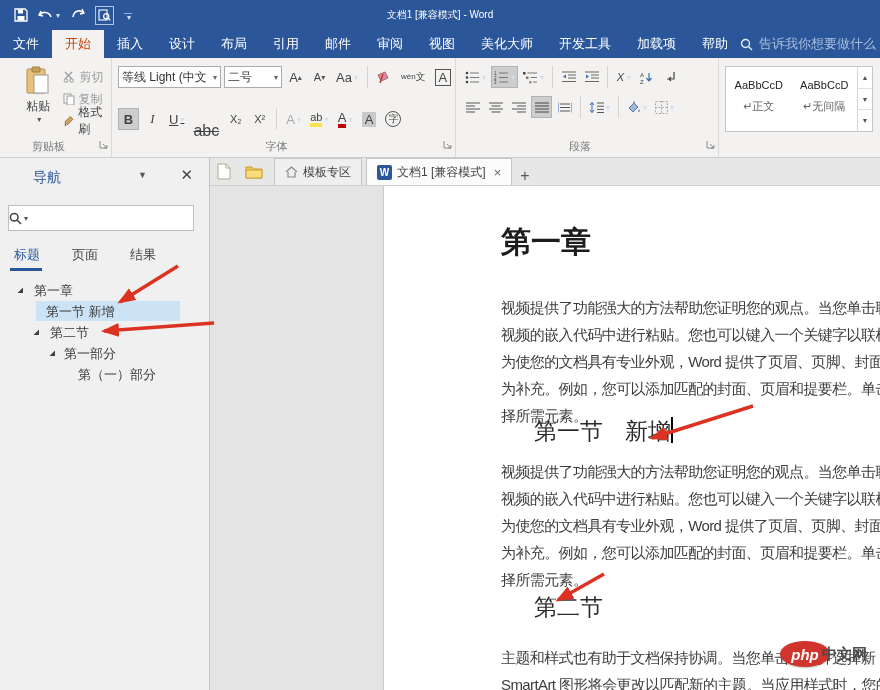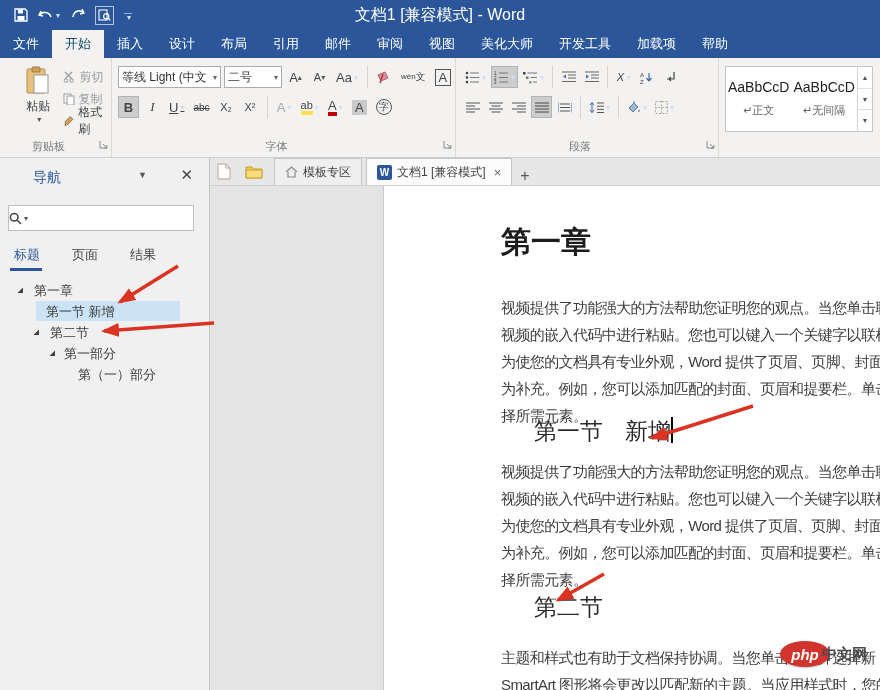--- a/index.html
+++ b/index.html
@@ -5,26 +5,26 @@
   * { margin:0; padding:0; box-sizing:border-box; }
   html,body { width:880px; height:690px; overflow:hidden; font-family:"Liberation Sans",sans-serif; }
   .app { position:relative; width:880px; height:690px; background:#e4e4e4; overflow:hidden; }
 
   
   .titlebar { position:absolute; left:0; top:0; width:880px; height:30px; background:#2b579a; color:#fff; display:flex; align-items:center; }
   .qat { display:flex; align-items:center; gap:10px; padding-left:14px; }
   .qat .qbtn { display:flex; align-items:center; color:#fff; }
   .qat svg { display:block; }
   .ddw { font-size:8px; color:#cfe0f5; margin-left:2px; }
-  .title-text { position:absolute; left:0; right:0; top:0; height:30px; line-height:30px; text-align:center; font-size:16px; color:#fff; pointer-events:none; }
+  .title-text { position:absolute; left:0; right:0; top:0; height:30px; line-height:30px; text-align:center; font-size:10px; color:#fff; pointer-events:none; }
 
   
   .tabrow { position:absolute; left:0; top:30px; width:880px; height:28px; background:#2b579a; display:flex; align-items:flex-end; }
   .rtab { color:#fff; font-size:13px; padding:0 13px; height:28px; line-height:28px; white-space:nowrap; }
-  .rtab.active { background:#f3f2f1; color:#0c4a6e; }
+  .rtab.active { background:#f3f2f1; color:#c2410c; }
   .tellme { position:absolute; right:4px; top:0; height:28px; display:flex; align-items:center; gap:6px; font-size:13px; color:#a9bedc; }
 
   
   .ribbon { position:absolute; left:0; top:58px; width:880px; height:100px; background:#f3f2f1; border-bottom:1px solid #cfcdcb; display:flex; }
   .rgroup { position:relative; height:100%; border-right:1px solid #dbd9d7; padding-top:8px; }
   .glabel { position:absolute; bottom:3px; left:0; right:14px; text-align:center; font-size:11px; color:#7a7a7a; }
   .launcher { position:absolute; right:3px; bottom:4px; color:#8a8a8a; }
   .row { display:flex; align-items:center; }
   .ib { min-width:21px; height:22px; display:inline-flex; align-items:center; justify-content:center; font-size:13px; color:#444; padding:0 2px; border:1px solid transparent; }
   .ib.pressed { background:#cdcdcd; border-color:#b3b3b3; }
@@ -52,21 +52,21 @@
   .phon { display:flex; flex-direction:row; align-items:center; line-height:1; font-size:8px; color:#444; }
   .phon .b { font-size:10px; }
 
   
   .g-para { width:263px; padding-left:6px; }
 
   
   .g-styles { flex:1; border-right:none; padding:8px 0 0 6px; }
   .gallery { background:#fff; border:1px solid #c8c6c4; height:66px; width:148px; display:flex; }
   .stylecard { width:70px; padding-top:12px; text-align:center; }
-  .stylecard .prev { font-size:14px; color:#222; white-space:nowrap; overflow:hidden; }
+  .stylecard .prev { font-size:11px; color:#222; white-space:nowrap; overflow:hidden; }
   .stylecard .sname { font-size:11px; color:#666; margin-top:8px; white-space:nowrap; }
   .gscroll { width:16px; border-left:1px solid #d8d6d4; display:flex; flex-direction:column; }
   .gscroll div { flex:1; display:flex; align-items:center; justify-content:center; font-size:7px; color:#555; border-bottom:1px solid #e2e0de; }
 
   
   .doctabbar { position:absolute; left:210px; top:158px; right:0; height:28px; background:#e7e7e7; border-bottom:1px solid #cfcfcf; display:flex; align-items:flex-end; }
   .dtb-ico { height:27px; display:flex; align-items:center; padding:0 7px; }
   .dtab { height:27px; display:flex; align-items:center; gap:5px; font-size:12px; color:#444; padding:12px 10px; border:1px solid #c6c6c6; border-bottom:none; background:#efefef; margin-left:4px; }
   .dtab.active { background:#fbfbfb; }
   .dtab .closex { color:#666; font-size:13px; margin-left:3px; }
@@ -157,20 +157,27 @@
     <span class="rtab">设计</span>
     <span class="rtab">布局</span>
     <span class="rtab">引用</span>
     <span class="rtab">邮件</span>
     <span class="rtab">审阅</span>
     <span class="rtab">视图</span>
     <span class="rtab">美化大师</span>
     <span class="rtab">开发工具</span>
     <span class="rtab">加载项</span>
     <span class="rtab">帮助</span>
+    <span class="tellme">
+      <svg width="13" height="13" viewBox="0 0 13 13">
+          <circle cx="5.5" cy="5.5" r="4" fill="none" stroke="#e8eef7" stroke-width="1.4"></circle>
+          <line x1="8.5" y1="8.5" x2="12" y2="12" stroke="#e8eef7" stroke-width="1.4"></line>
+        </svg>
+      <span>告诉我你想要做什么</span>
+    </span>
   </div>
 
   <div class="ribbon">
 
     <div class="rgroup g-clip">
       <div class="paste-btn">
         <svg width="26" height="30" viewBox="0 0 26 30">
             <rect x="2" y="3" width="18" height="24" rx="1" fill="#e8c27a" stroke="#b08d4f"></rect>
             <rect x="7" y="1" width="8" height="5" rx="1" fill="#c9a05e" stroke="#a07c40"></rect>
             <rect x="9" y="9" width="14" height="18" fill="#fff" stroke="#9a9a9a"></rect>
@@ -253,21 +260,21 @@
         <span class="ib pressed" style="font-weight:bold;">
             <span>B</span>
           </span>
         <span class="ib" style="font-style:italic; font-family:'Liberation Serif',serif;">
             <span>I</span>
           </span>
         <span class="ib" style="text-decoration:underline;">
             <span>U</span>
             <span class="ddw" style="text-decoration:none;">▾</span>
           </span>
-        <span class="ib" style="text-decoration:line-through; font-size:10px;">
+        <span class="ib" style="text-decoration:line-through; font-size:16px;margin-top:24px;">
             <span>abc</span>
           </span>
         <span class="ib" style="font-size:11px;">
             <span>X₂</span>
           </span>
         <span class="ib" style="font-size:11px;">
             <span>X²</span>
           </span>
         <span class="vsep"></span>
         <span class="ib" style="color:#aaa;">

